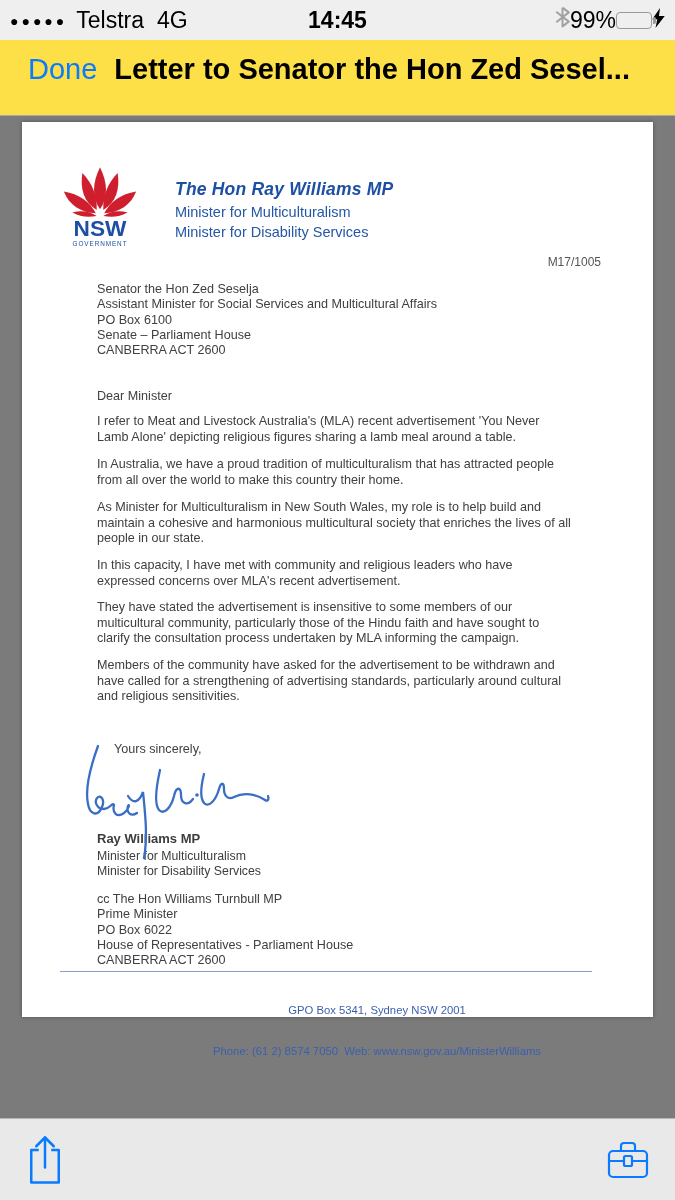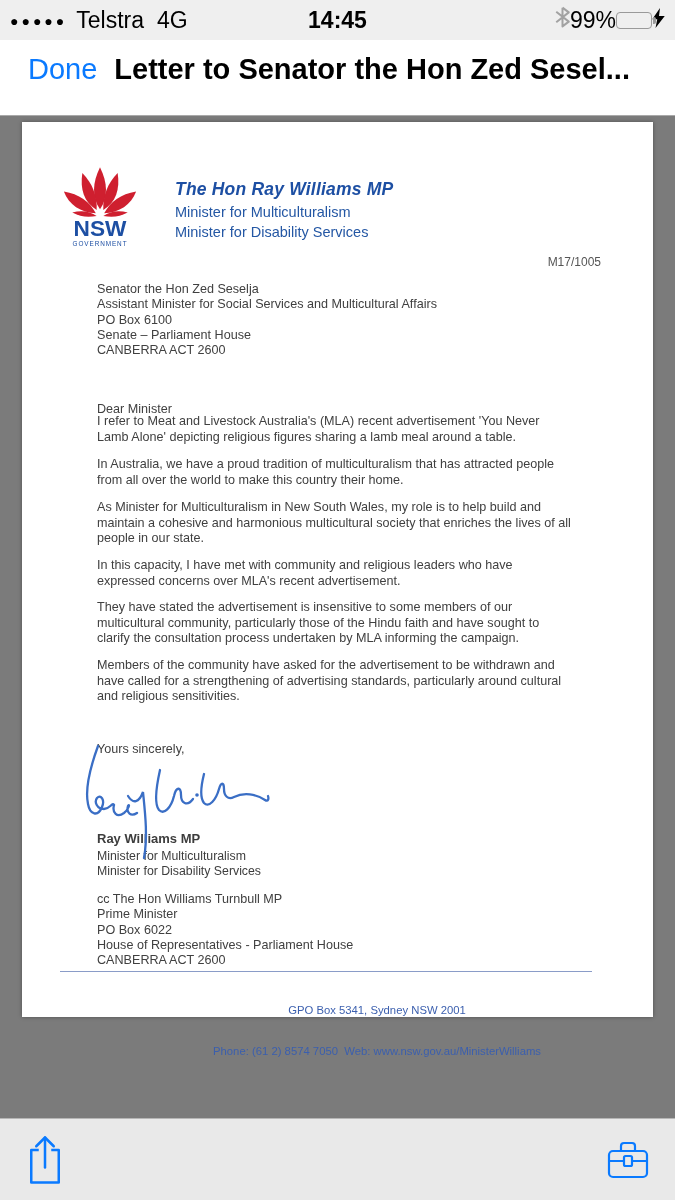--- a/index.html
+++ b/index.html
@@ -22,43 +22,43 @@
     position:absolute; left:0; right:0; text-align:center;
     font-size:23px; font-weight:600; pointer-events:none;
   }
   .sb-right { margin-left:auto; display:flex; align-items:center; font-size:23px; z-index:1; }
   .battery { position:relative; width:36px; height:17px; border:1.5px solid #9a9a9a; border-radius:4px; padding:1.5px; }
   .battery-fill { width:100%; height:100%; border-radius:2px; }
   .battery-nub { position:absolute; right:-5px; top:4.5px; width:3px; height:7px; background:#9a9a9a; border-radius:0 2px 2px 0; }
   
   .nav-bar {
     position:absolute; top:40px; left:0; right:0; height:76px;
-    background:#ffffff; display:flex; align-items:center;
+    background:#fde047; display:flex; align-items:center;
     padding:0 6px 16px 28px; z-index:5; border-bottom:1px solid #a9a9a9;
   }
   .done-btn { font-size:29px; color:#0a7aff; flex:0 0 auto; margin-right:17px; cursor:pointer; }
   .nav-title { font-size:29px; font-weight:700; color:#000; white-space:nowrap; overflow:hidden; }
   
   .doc-area { position:absolute; top:117px; left:0; right:0; bottom:82px; background:#7b7b7b; }
   .page {
     position:absolute; left:22px; top:5px; width:631px; height:895px;
     background:#fff; box-shadow:0 0 4px rgba(0,0,0,.35);
   }
   .page * { position:absolute; }
   .lh-logo { left:36px; top:41px; width:84px; height:94px; }
   .lh-block { left:153px; top:57px; width:330px; height:80px; position:absolute; }
   .lh-name { position:static; display:block; font-size:17.5px; font-weight:700; color:#1d4fa3; letter-spacing:.2px;font-style:italic; }
   .lh-sub  { position:static; display:block; font-size:14.5px; color:#2457a4; margin-top:4px; }
   .ref-no { top:133px; right:52px; font-size:12px; color:#555; }
   .addr { left:75px; top:160px; font-size:12.6px; line-height:15.3px; color:#404040; }
   .addr div, .cc div, .signer-block div, .foot div { position:static; }
-  .salutation { left:75px; top:267px; font-size:12.6px; color:#404040;margin-top:13px; }
+  .salutation { left:75px; top:267px; font-size:12.6px; color:#404040; }
   .para { left:75px; width:512px; font-size:12.6px; line-height:15.6px; color:#404040; white-space:pre-line; }
   .p1{top:292px}.p2{top:335px}.p3{top:378px}.p4{top:436px}.p5{top:478px}.p6{top:536px}.p7{top:592px}
-  .valediction { left:75px; top:620px; font-size:12.6px; color:#404040; }
+  .valediction { left:92px; top:620px; font-size:12.6px; color:#404040; }
   .signature { left:62px; top:622px; width:190px; height:120px; z-index:2; }
   .signer-block { left:75px; top:710px; font-size:12.3px; line-height:14.8px; color:#3d3d3d; }
   .signer-name { font-weight:700; font-size:13px; margin-bottom:2px; }
   .cc { left:75px; top:770px; font-size:12.6px; line-height:15.3px; color:#404040; }
   .foot-rule { left:38px; top:849px; width:532px; height:0; border-top:1.5px solid #8a9cc8; }
   .foot { left:140px; top:854px; width:430px; text-align:center; font-size:11.3px; line-height:13.8px; color:#3b5fae; white-space:pre-wrap; }
   
   .toolbar {
     position:absolute; left:0; right:0; bottom:0; height:82px;
     background:#e9e9e9; border-top:1px solid #b6b6b6; z-index:5;

